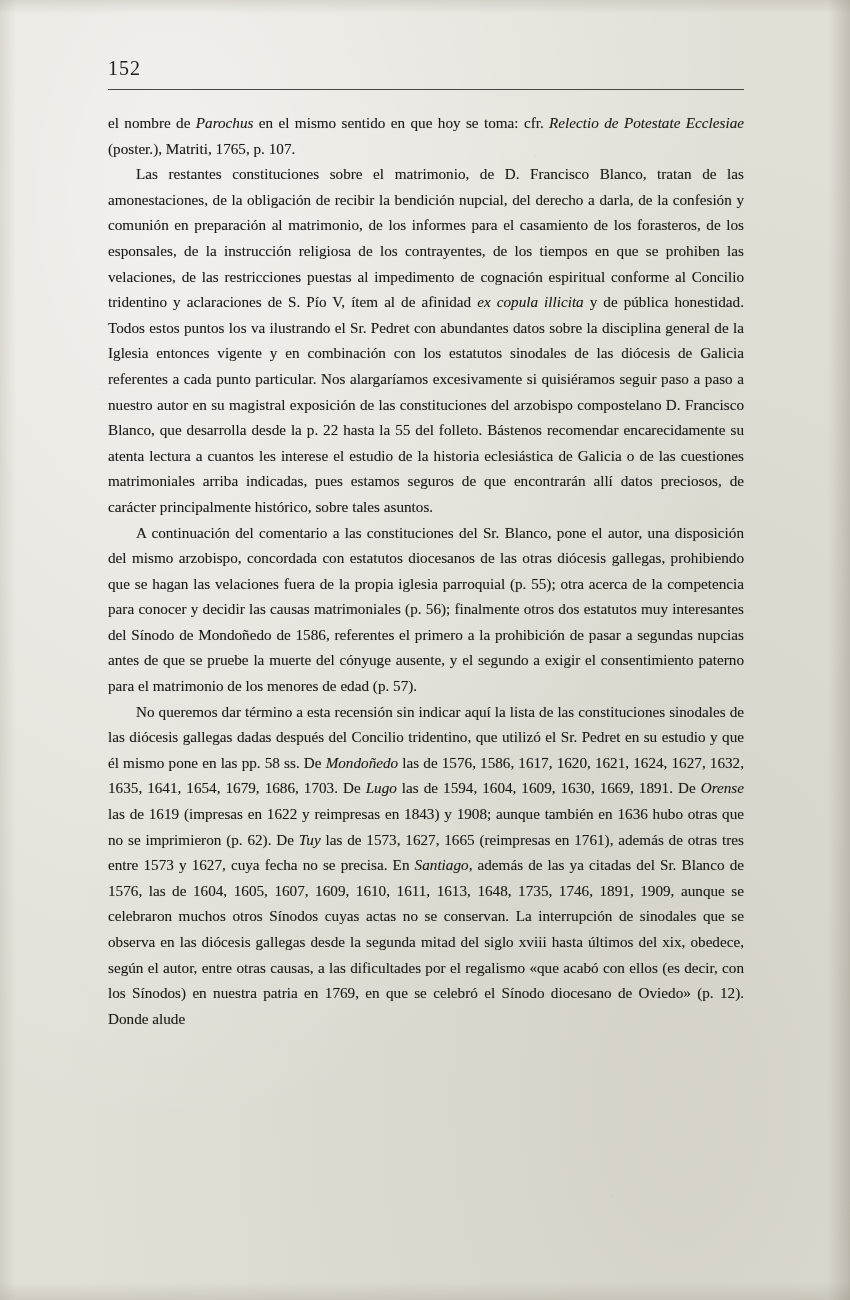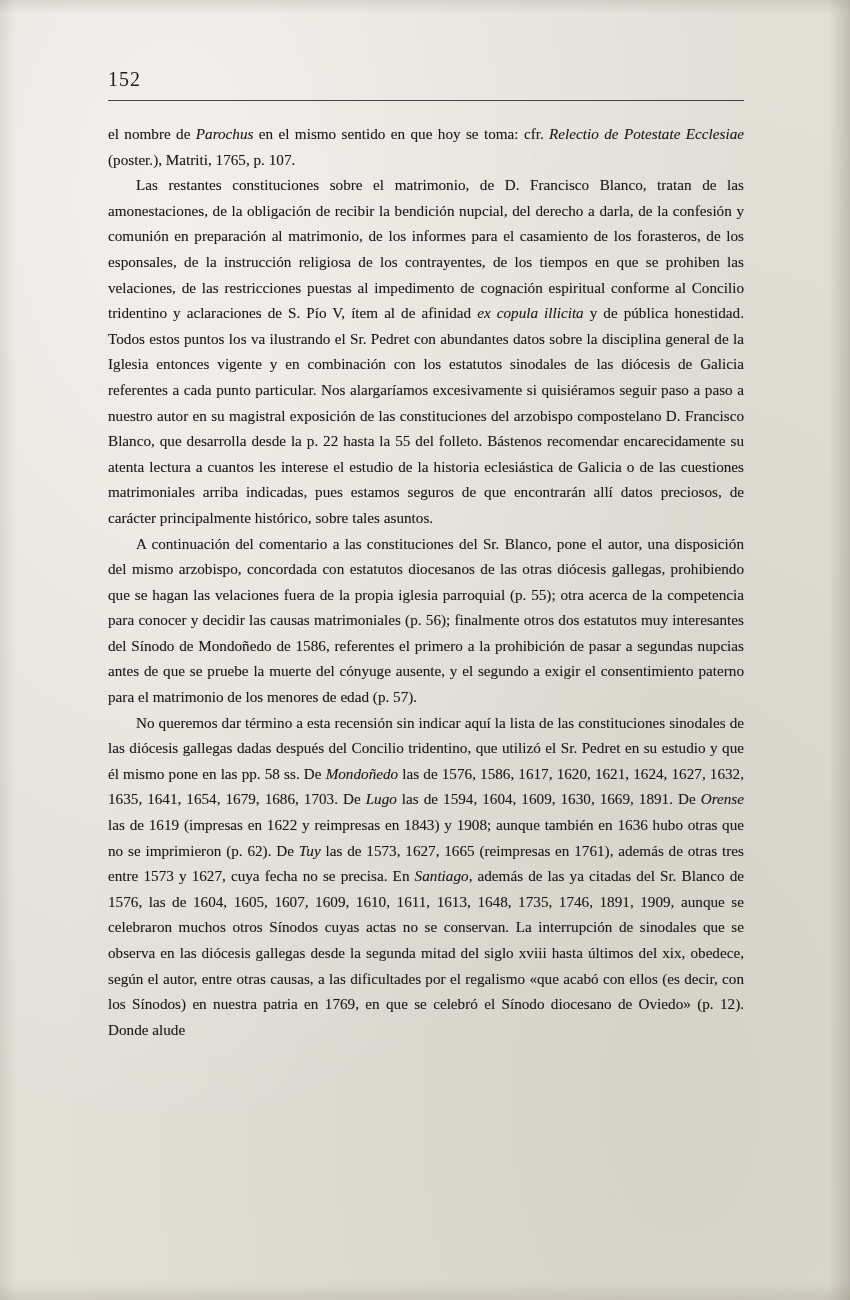--- a/index.html
+++ b/index.html
@@ -65,21 +65,21 @@
     bottom: 0;
     left: 0;
     right: 0;
     height: 18px;
     background: linear-gradient(to bottom, rgba(160,152,136,0.0), rgba(140,132,116,0.22));
   }
 
   #content {
     position: absolute;
     left: 108px;
-    top: 68px;
+    top: 57px;
     width: 636px;
   }
 
   .header-row {
     display: flex;
     align-items: baseline;
     justify-content: flex-start;
     color: #1b1a18;
   }
   .folio {

